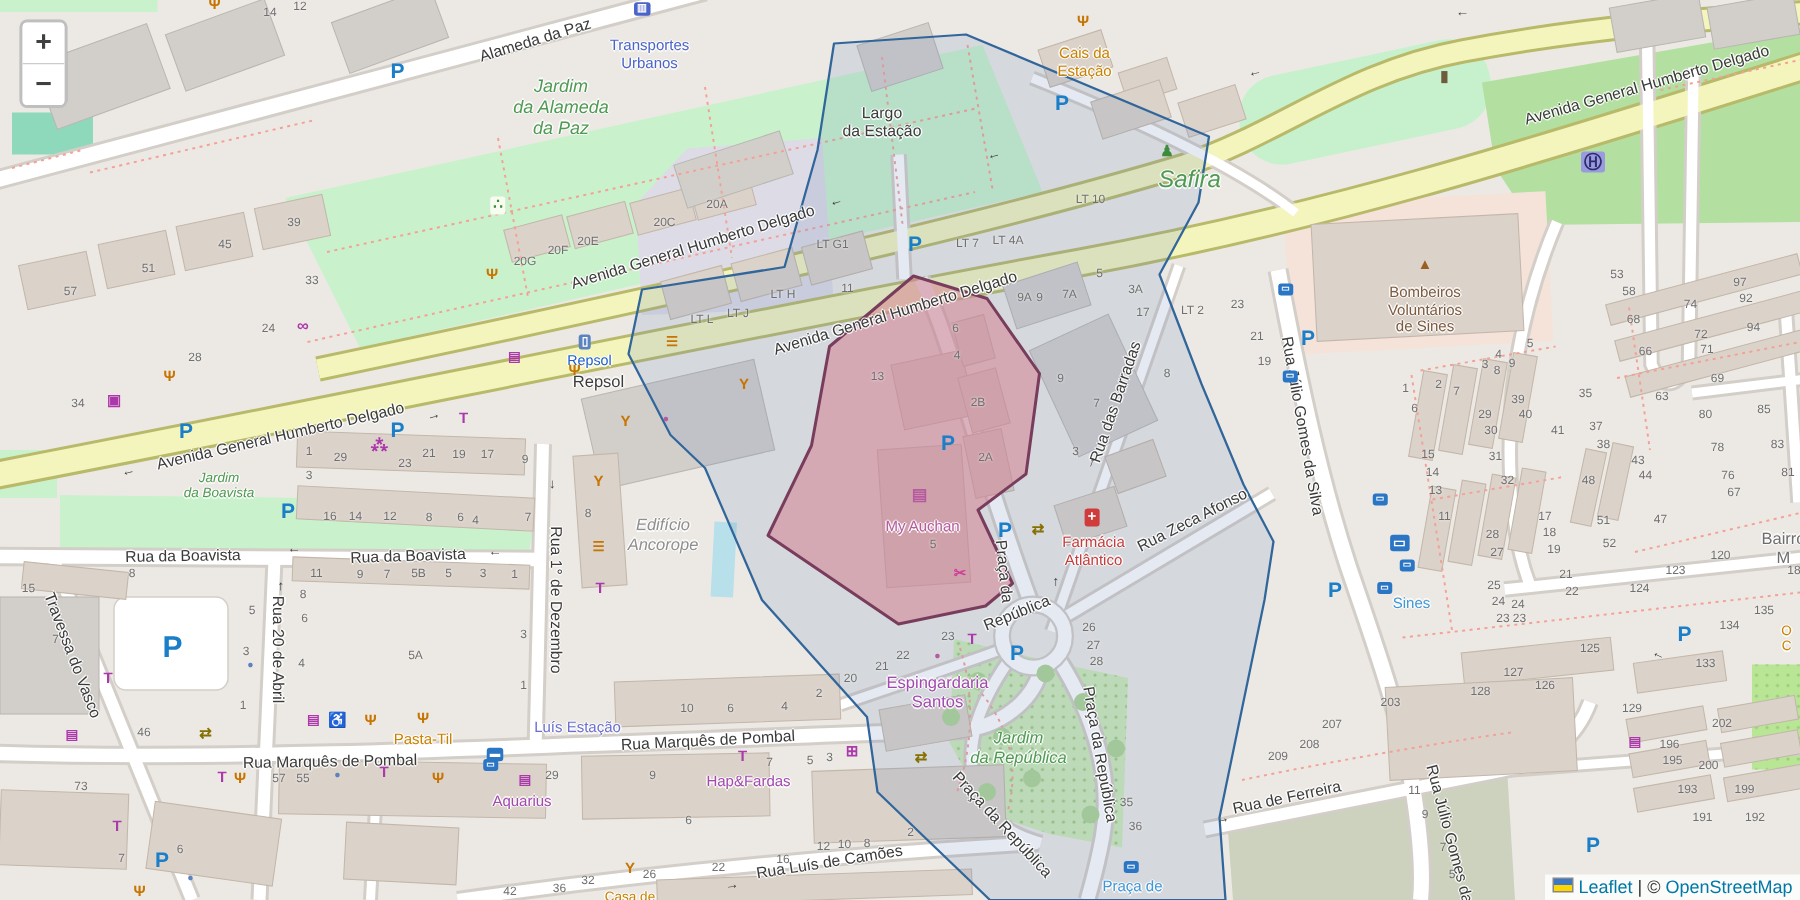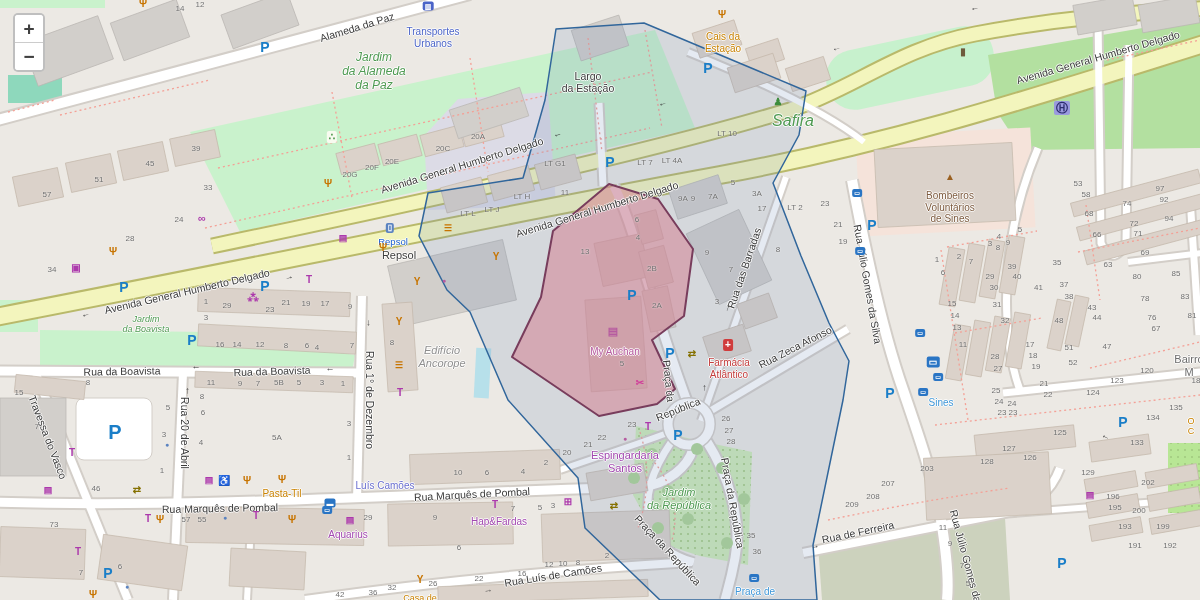--- a/index.html
+++ b/index.html
@@ -265,21 +265,21 @@
       <div class="place it" style="left: 793px; top: 121px; font-size: 16px; color: rgb(79, 154, 82);">Safira</div>
       <div class="place" style="left: 393px; top: 242px; font-size: 9.5px; color: rgb(27, 94, 210);">Repsol</div>
       <div class="place" style="left: 399px; top: 255px; font-size: 11px; color: rgb(60, 60, 60);">Repsol</div>
       <div class="place it" style="left: 442px; top: 357px; font-size: 11px; color: rgb(143, 143, 143);">Edifício
 Ancorope</div>
       <div class="place" style="left: 615px; top: 352px; font-size: 10px; color: rgb(182, 91, 160);">My Auchan</div>
       <div class="place" style="left: 729px; top: 368px; font-size: 10px; color: rgb(196, 60, 60);">Farmácia
 Atlântico</div>
       <div class="place" style="left: 625px; top: 462px; font-size: 11px; color: rgb(162, 72, 176);">Espingardaria
 Santos</div>
-      <div class="place" style="left: 385px; top: 486px; font-size: 10px; color: rgb(106, 111, 208);">Luís Camões</div>
+      <div class="place" style="left: 385px; top: 486px; font-size: 10px; color: rgb(106, 111, 208);">Luís Estação</div>
       <div class="place" style="left: 282px; top: 494px; font-size: 10px; color: rgb(201, 130, 0);">Pasta-Til</div>
       <div class="place" style="left: 348px; top: 535px; font-size: 10px; color: rgb(162, 72, 176);">Aquarius</div>
       <div class="place" style="left: 499px; top: 522px; font-size: 10px; color: rgb(162, 72, 176);">Hap&amp;Fardas</div>
       <div class="place" style="left: 950px; top: 207px; font-size: 10px; color: rgb(125, 91, 63);">Bombeiros
 Voluntários
 de Sines</div>
       <div class="place" style="left: 941px; top: 403px; font-size: 10px; color: rgb(63, 151, 216);">Sines</div>
       <div class="place" style="left: 755px; top: 592px; font-size: 10px; color: rgb(63, 151, 216);">Praça de</div>
       <div class="place" style="left: 420px; top: 598px; font-size: 9px; color: rgb(201, 130, 0);">Casa de</div>
       <div class="place" style="left: 1189px; top: 366px; font-size: 11px; color: rgb(110, 110, 110);">Bairro
@@ -577,13 +577,19 @@
       <div class="arrow" style="left: 703px; top: 388px; transform: translate(-50%, -50%) rotate(-90deg);">→</div>
       <div class="arrow" style="left: 727px; top: 308px; transform: translate(-50%, -50%) rotate(-70deg);">→</div>
       <div class="arrow" style="left: 1105px; top: 438px; transform: translate(-50%, -50%) rotate(205deg);">→</div>
     </div>
 
   <div class="zoomctl">
     <a>+</a>
     <a>−</a>
   </div>
 
+  <div class="attr">
+    <span class="flag"></span><a>Leaflet</a>
+    <span>|</span>
+    <span>©</span>
+    <a>OpenStreetMap</a>
+  </div>
 </div>
 
 </body></html>

